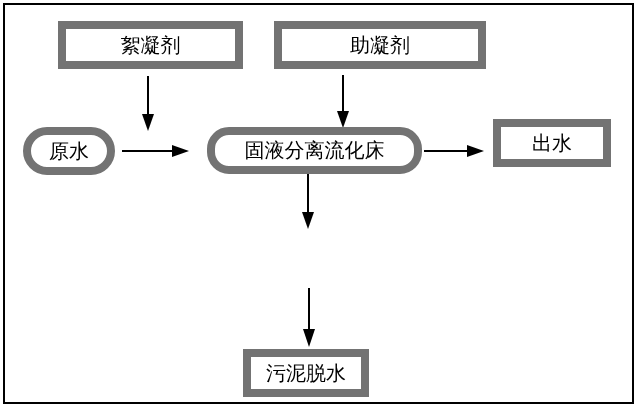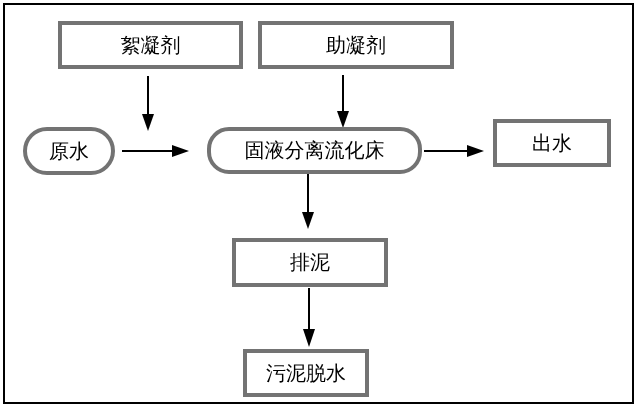--- a/index.html
+++ b/index.html
@@ -29,31 +29,31 @@
     position: absolute;
     left: 0;
     top: 0;
     width: 638px;
     height: 410px;
     pointer-events: none;
   }
   .node {
     position: absolute;
     box-sizing: border-box;
-    border: 4px solid #737373;
+    border: 8px solid #737373;
     background: #ffffff;
     display: flex;
     align-items: center;
     justify-content: center;
     font-size: 20px;
     color: #000000;
     white-space: nowrap;
   }
   .node-flocculant        { left: 58px;  top: 21px;  width: 185px; height: 48px; }
-  .node-coagulant-aid     { left: 258px; top: 21px;  width: 196px; height: 48px; }
+  .node-coagulant-aid     { left: 274px; top: 21px;  width: 212px; height: 48px; }
   .node-raw-water         { left: 23px;  top: 127px; width: 92px;  height: 48px; border-radius: 24px; }
   .node-fluidized-bed     { left: 207px; top: 127px; width: 215px; height: 47px; border-radius: 22px; }
   .node-effluent          { left: 493px; top: 119px; width: 118px; height: 48px; }
   .node-sludge-discharge  { left: 232px; top: 238px; width: 156px; height: 49px; }
   .node-sludge-dewatering { left: 243px; top: 349px; width: 126px; height: 48px; }
 </style>
 </head>
 <body>
 
 <div class="canvas">
@@ -105,20 +105,17 @@
   </div>
 
   <div class="node node-fluidized-bed">
     <span>固液分离流化床</span>
   </div>
 
   <div class="node node-effluent">
     <span>出水</span>
   </div>
 
-  <div class="node node-sludge-discharge">
-    <span>排泥</span>
-  </div>
 
   <div class="node node-sludge-dewatering">
     <span>污泥脱水</span>
   </div>
 </div>
 
 </body></html>

